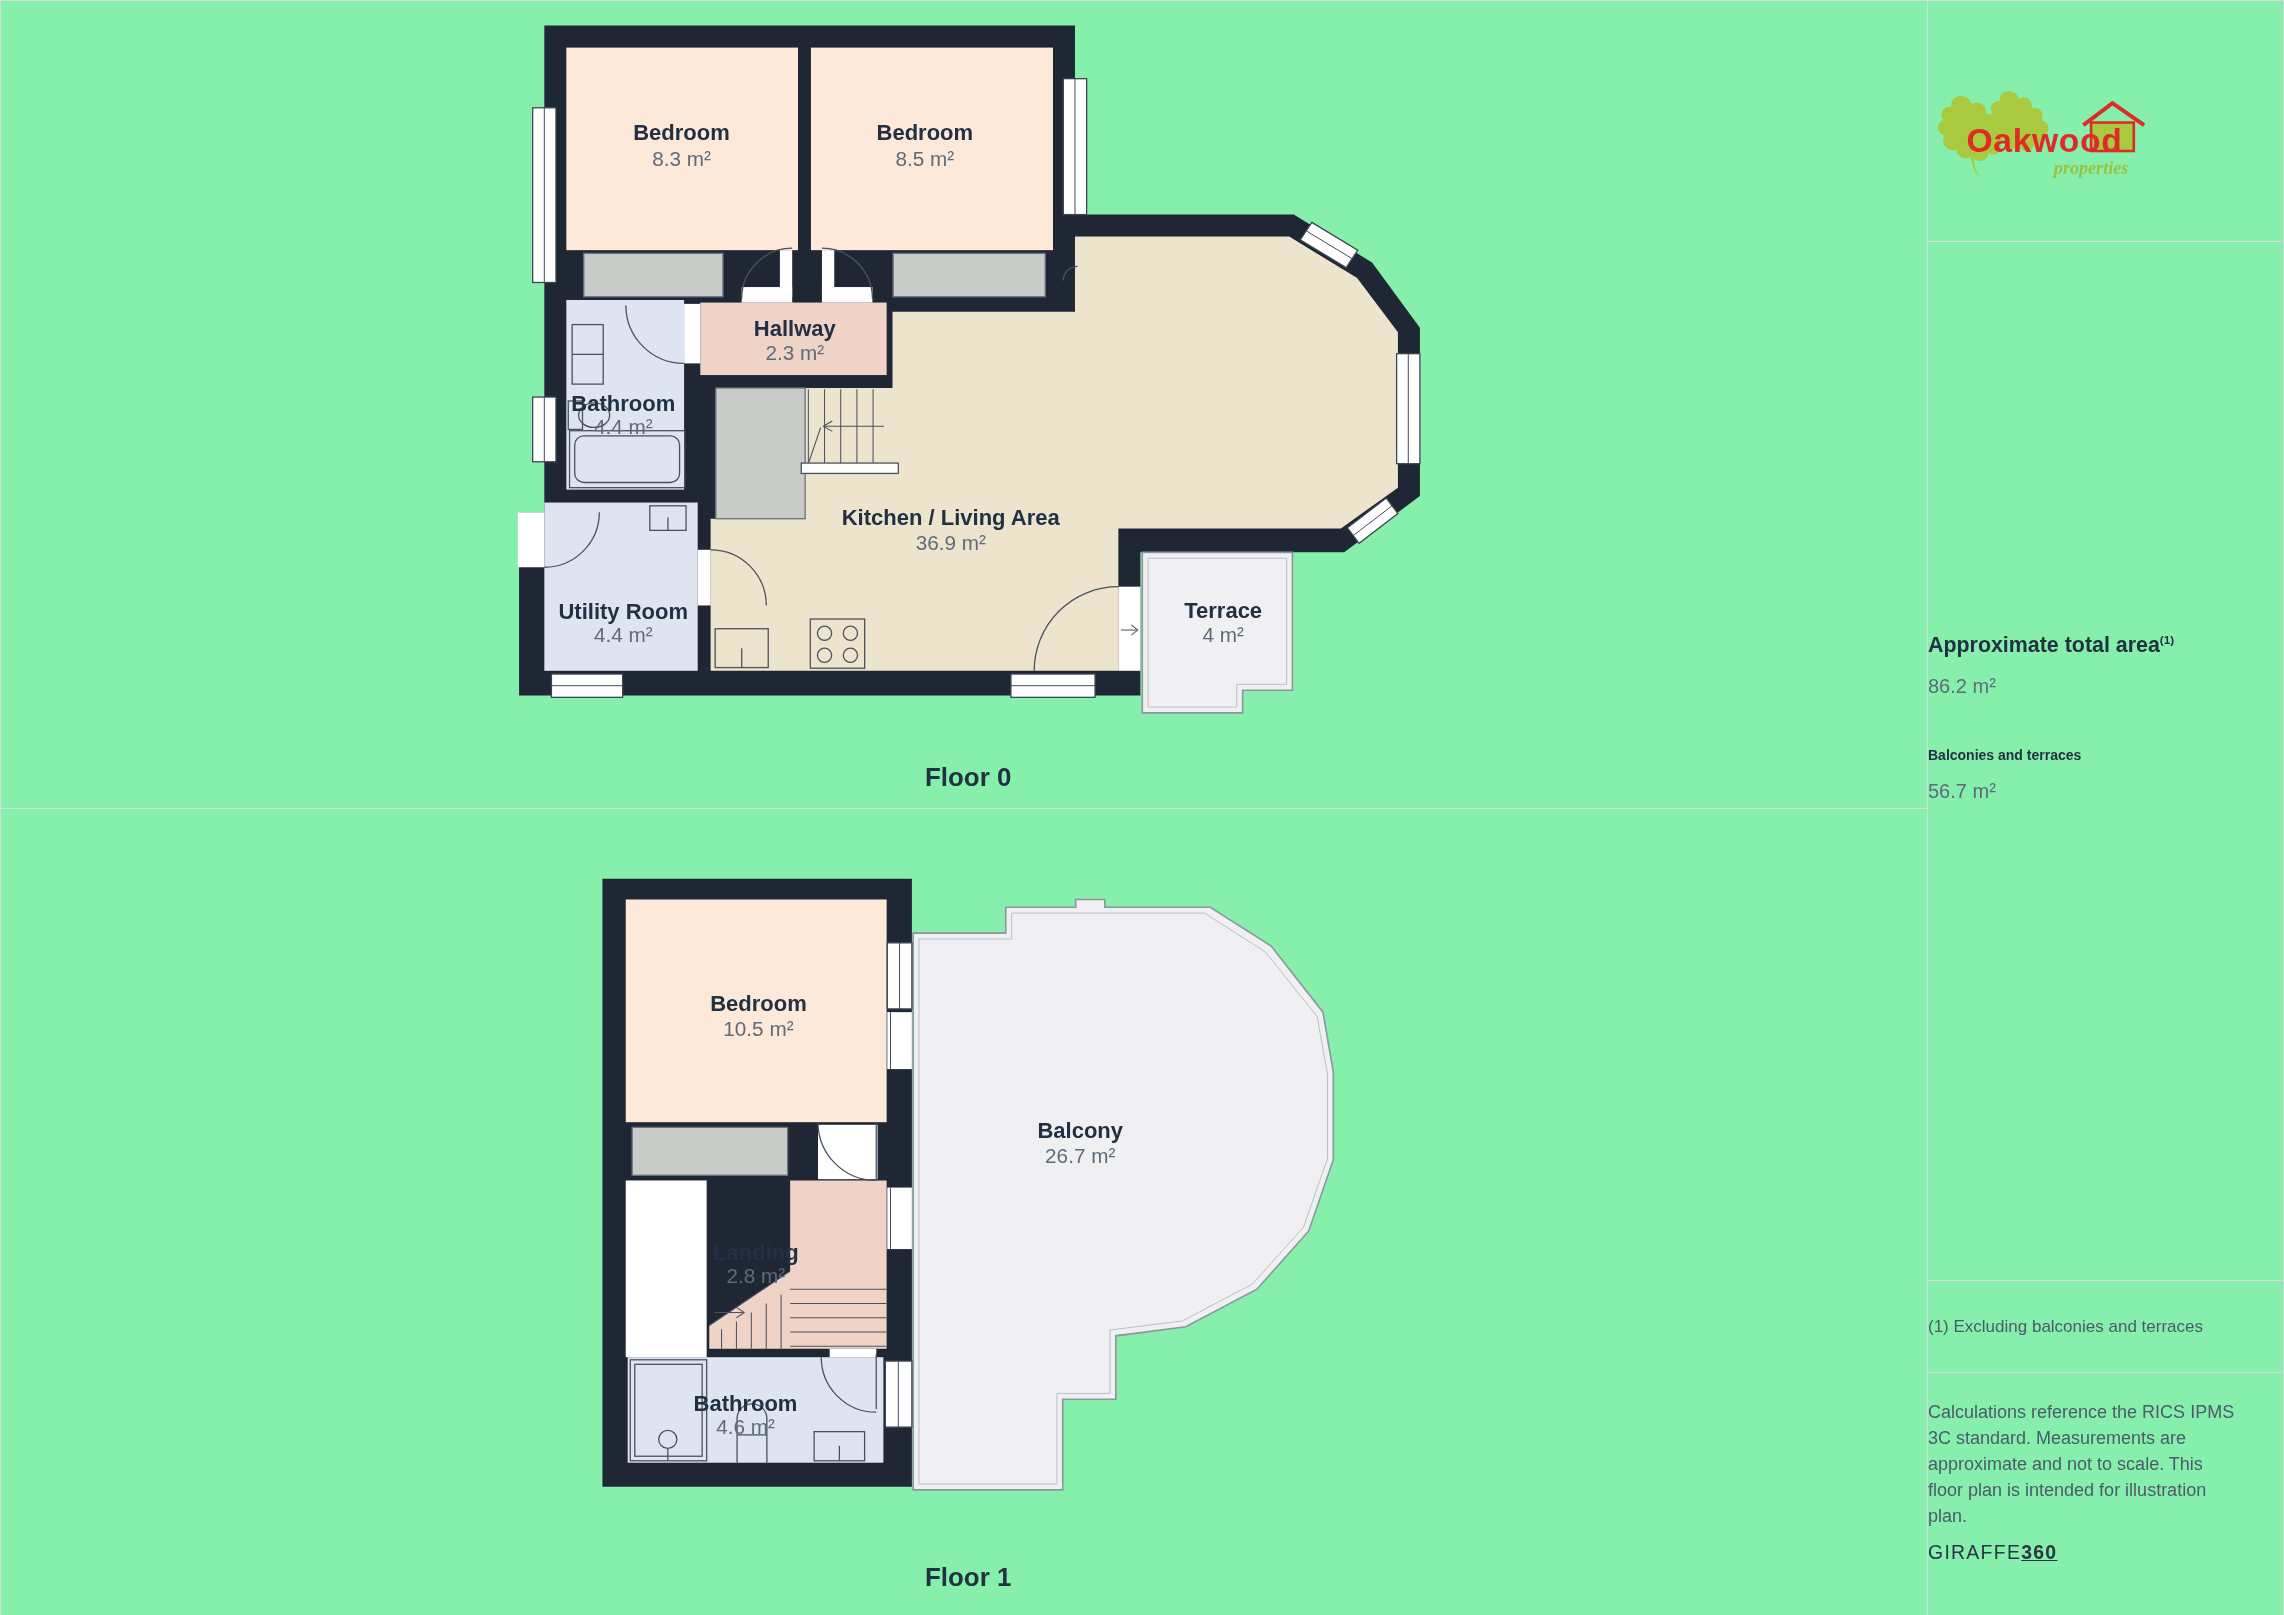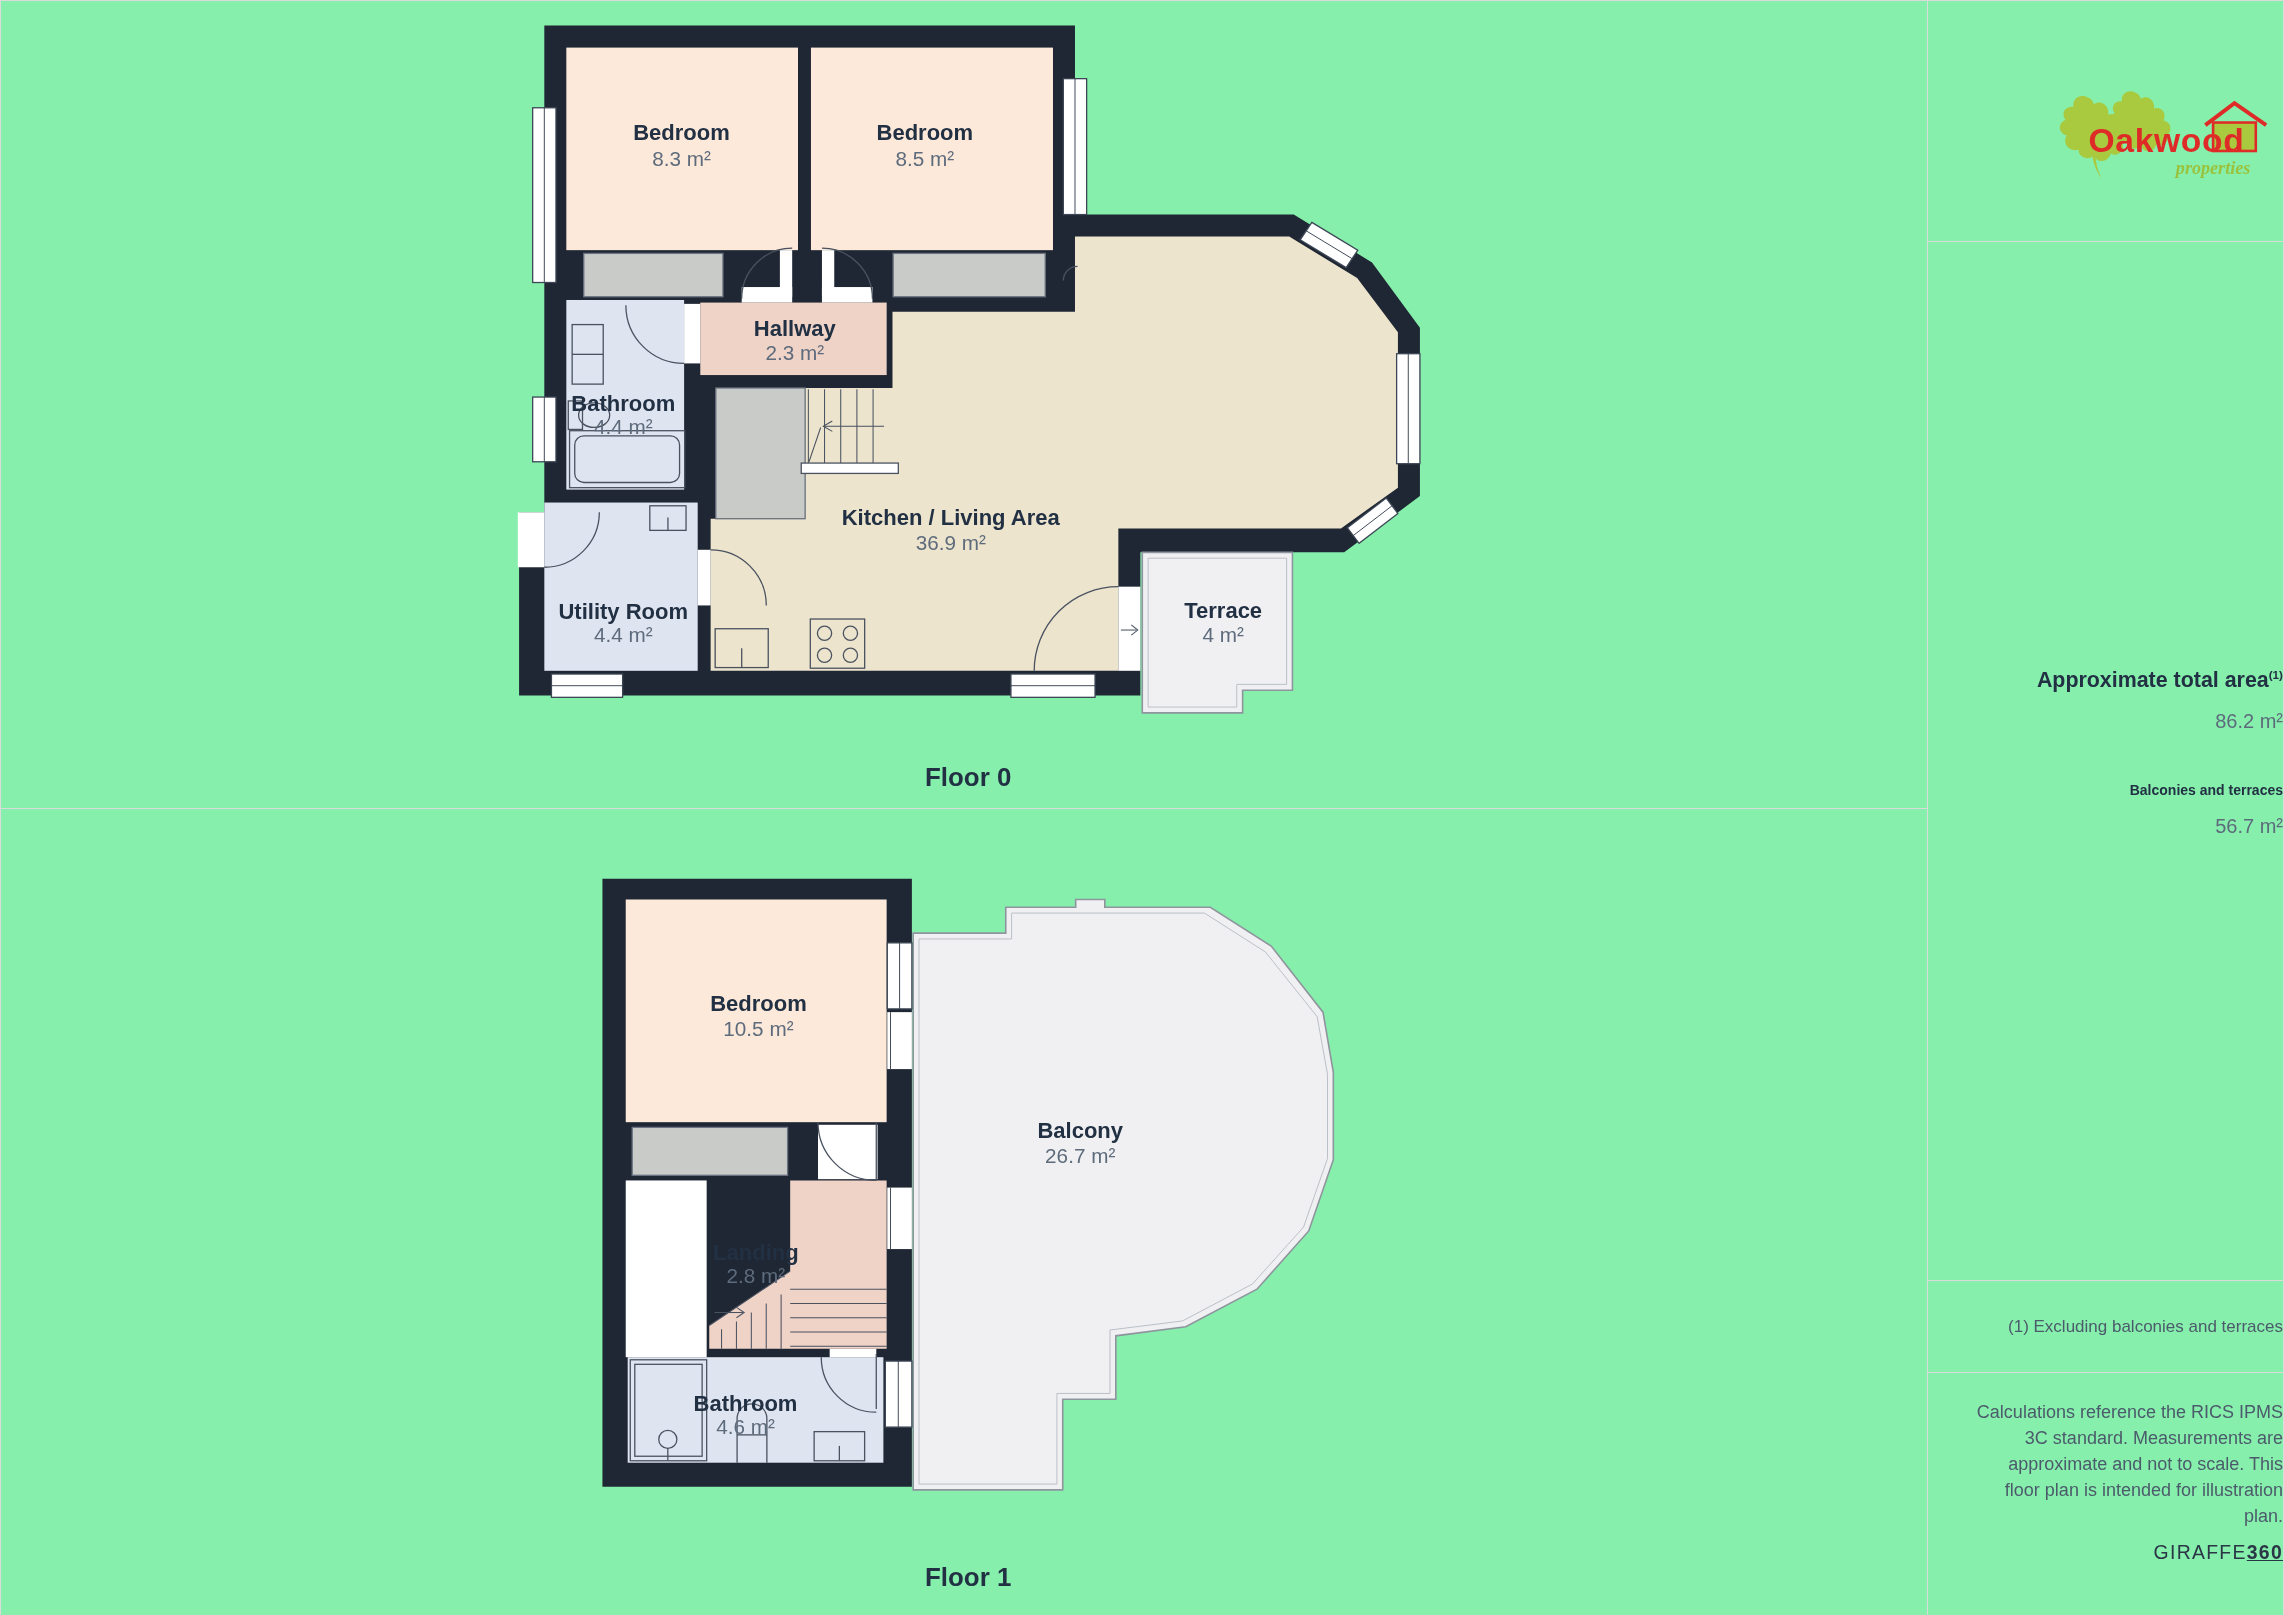--- a/index.html
+++ b/index.html
@@ -22,21 +22,21 @@
   .winline{stroke:#3c4654;stroke-width:1.5;fill:none;}
   .gap{fill:#ffffff;}
   .fix{fill:none;stroke:#4a5260;stroke-width:2;}
   .fixw{fill:#ffffff;stroke:#4a5260;stroke-width:2;}
   .arc{fill:none;stroke:#4a5260;stroke-width:2;}
   .tread{stroke:#4a5260;stroke-width:1.6;fill:none;}
   .rlabel{font-family:"Liberation Sans",sans-serif;font-size:34px;font-weight:700;fill:#223043;text-anchor:middle;}
   .rarea{font-family:"Liberation Sans",sans-serif;font-size:32px;font-weight:400;fill:#5d6b7c;text-anchor:middle;}
   .flabel{font-family:"Liberation Sans",sans-serif;font-size:40px;font-weight:700;fill:#223043;text-anchor:middle;}
   
-  .sidebar-block{position:absolute;left:1927px;width:355px;text-align:right;color:#223043;}
+  .sidebar-block{position:absolute;left:1927px;width:355px;text-align:left;color:#223043;}
   .sb-h1{font-size:21.4px;font-weight:700;color:#223043;}
   .sb-h1 sup{font-size:11.7px;font-weight:700;}
   .sb-val{font-size:20px;color:#5d6b7c;margin-top:17px;}
   .sb-h2{font-size:14px;font-weight:700;margin-top:49px;color:#223043;}
   .sb-note{font-size:17px;color:#4c5b6b;}
   .sb-disc{font-size:18px;color:#4c5b6b;line-height:26px;}
   .sb-credit{font-size:19.4px;color:#2a3545;letter-spacing:1.3px;}
   .sb-credit b{font-weight:700;text-decoration:underline;}
   
   .logo-brand{font-family:"Liberation Sans",sans-serif;font-size:52px;font-weight:800;fill:#df2b28;text-anchor:middle;letter-spacing:1px;}
@@ -269,21 +269,21 @@
       </g>
       <g>
         <rect class="house-body" x="252" y="58" width="66" height="44"></rect>
         <path class="house-roof" d="M240,62 L285,28 L334,62"></path>
       </g>
       <text class="logo-brand" x="180" y="104">Oakwood</text>
       <text class="logo-sub" x="252" y="138">properties</text>
     </svg>
   </div>
 
-  <div class="sidebar-block" style="top:667px">
+  <div class="sidebar-block" style="top:632px">
     <div class="sb-h1"><span>Approximate total area</span><sup>(1)</sup></div>
     <div class="sb-val">86.2 m²</div>
     <div class="sb-h2">Balconies and terraces</div>
     <div class="sb-val">56.7 m²</div>
   </div>
 
   <div class="sidebar-block sb-note" style="top:1316px">(1) Excluding balconies and terraces</div>
 
   <div class="sidebar-block sb-disc" style="top:1398px">
     <div>Calculations reference the RICS IPMS</div>

